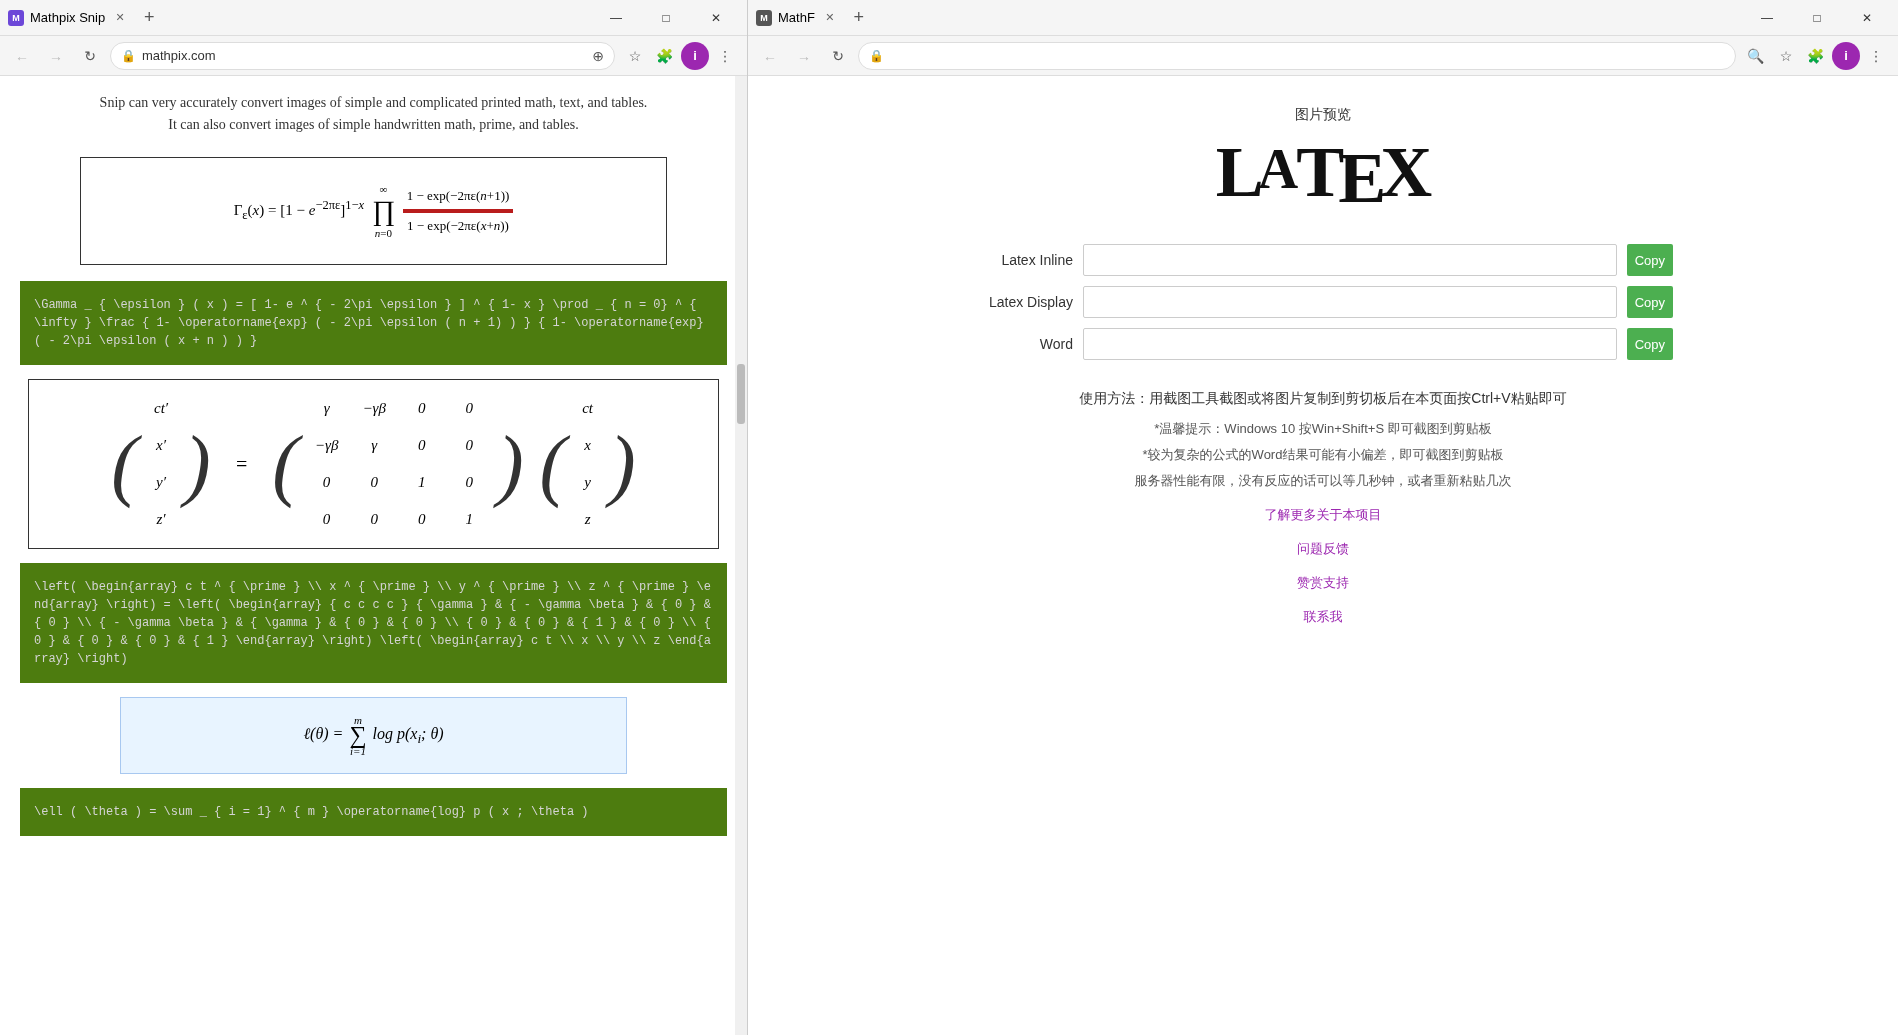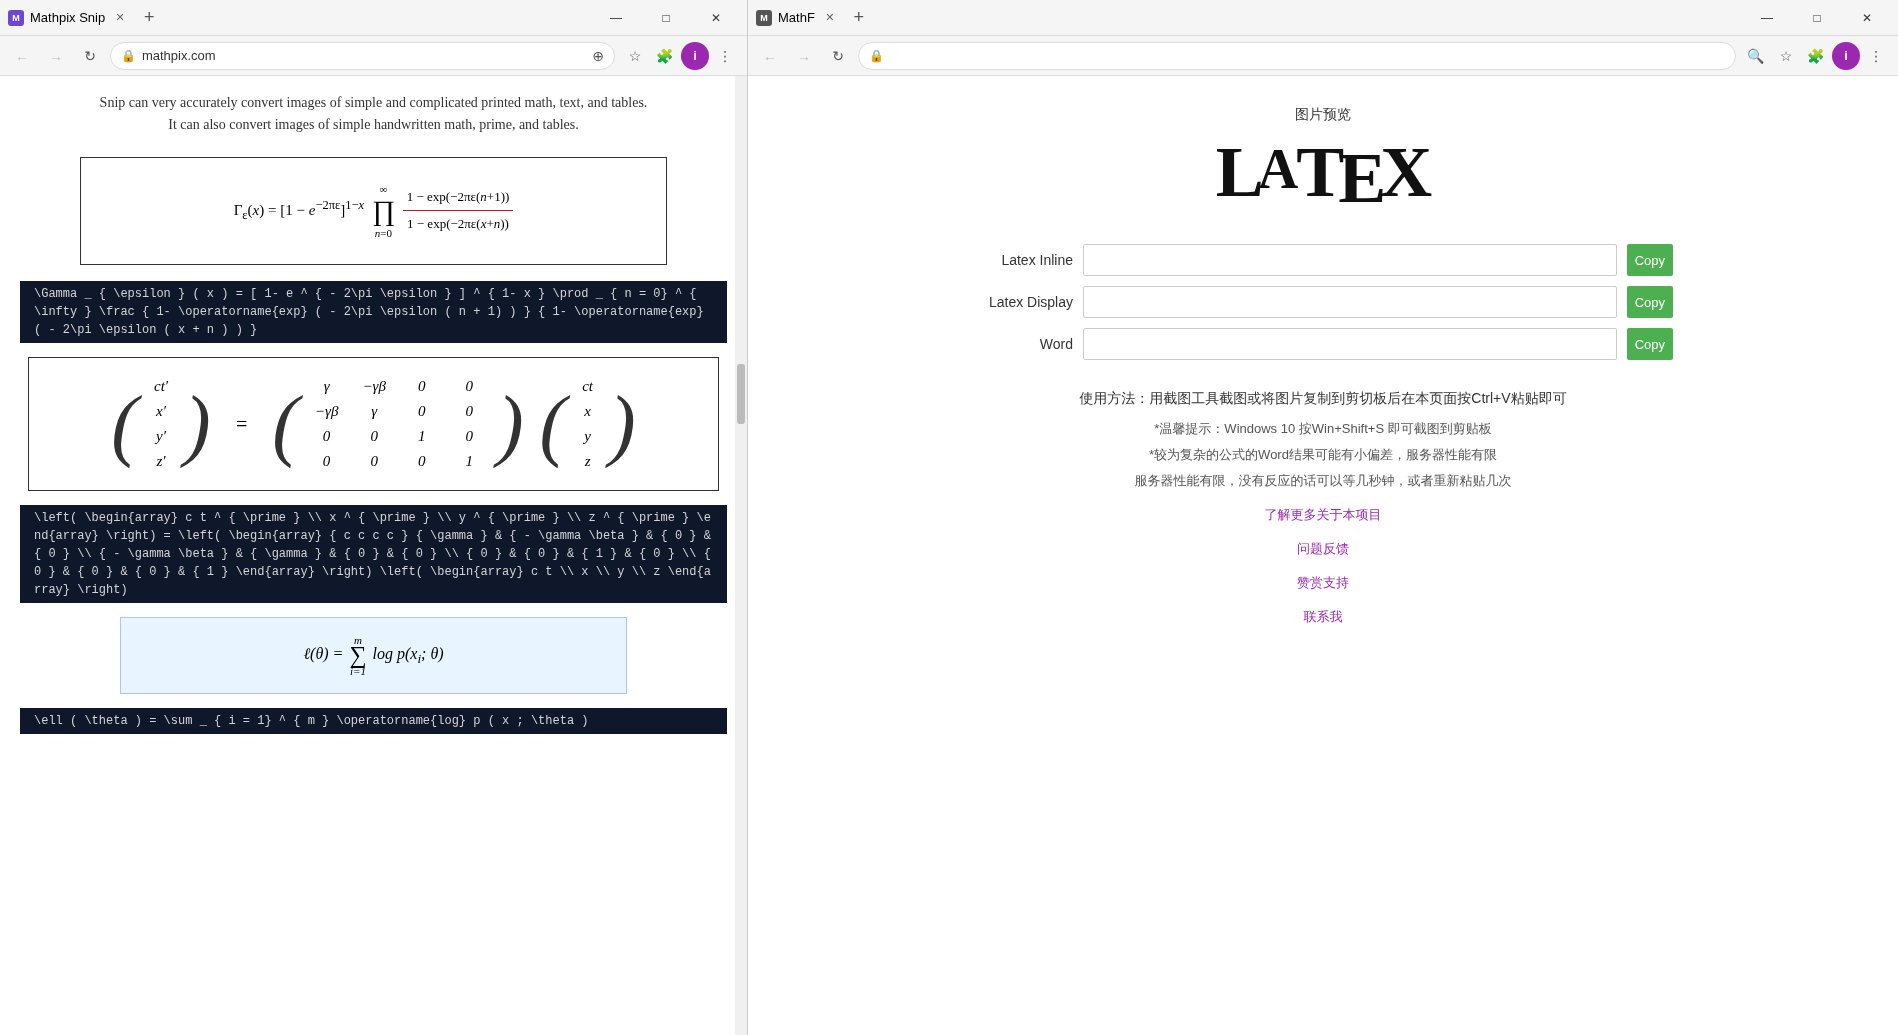--- a/index.html
+++ b/index.html
@@ -179,25 +179,25 @@
     .formula-box {
       border: 1px solid #333;
       padding: 20px;
       text-align: center;
       margin: 0 60px 16px;
       font-size: 16px;
       font-family: 'Times New Roman', serif;
     }
 
     .code-block {
-      background: #0f172a;
+      background: #4d7c0f;
       color: #d4d4d4;
       font-family: 'Courier New', monospace;
       font-size: 12px;
-      padding: 4px 14px;
+      padding: 15px 14px;
       margin-bottom: 14px;
       line-height: 1.5;
       white-space: pre-wrap;
       word-break: break-all;
     }
 
     .matrix-box {
       border: 1px solid #333;
       padding: 20px;
       margin: 0 8px 14px;
@@ -212,21 +212,21 @@
       font-style: italic;
     }
     .matrix-paren {
       font-size: 80px;
       font-weight: 100;
       line-height: 1;
       color: #333;
     }
     .matrix-grid {
       display: grid;
-      gap: 8px 24px;
+      gap: 20px 24px;
       text-align: center;
     }
     .matrix-grid-4x1 { grid-template-columns: 1fr; }
     .matrix-grid-4x4 { grid-template-columns: repeat(4, 1fr); }
 
     .handwritten-box {
       border: 1px solid #a8c8f0;
       background: #e8f4ff;
       padding: 16px;
       margin: 0 100px 14px;
@@ -399,21 +399,21 @@
 
       <div class="formula-box">
         <div style="font-family:'Times New Roman',serif;font-size:15px;line-height:2;">
           Γ<sub>ε</sub>(<i>x</i>) = [1 − <i>e</i><sup>−2πε</sup>]<sup>1−<i>x</i></sup>
           <span style="display:inline-flex;flex-direction:column;align-items:center;vertical-align:middle;margin:0 4px;font-size:12px;">
             <span style="font-size:11px;">∞</span>
             <span style="font-size:28px;line-height:0.8;">∏</span>
             <span style="font-size:11px;"><i>n</i>=0</span>
           </span>
           <span style="display:inline-flex;flex-direction:column;align-items:center;vertical-align:middle;font-size:13px;">
-            <span style="border-bottom:1px solid #b91c1c;padding:0 4px;">1 − exp(−2πε(<i>n</i>+1))</span>
+            <span style="border-bottom:4px solid #b91c1c;padding:0 4px;">1 − exp(−2πε(<i>n</i>+1))</span>
             <span style="padding:0 4px;">1 − exp(−2πε(<i>x</i>+<i>n</i>))</span>
           </span>
         </div>
       </div>
 
       <div class="code-block">\Gamma _ { \epsilon } ( x ) = [ 1- e ^ { - 2\pi \epsilon } ] ^ { 1- x } \prod _ { n = 0} ^ { \infty } \frac { 1- \operatorname{exp} ( - 2\pi \epsilon ( n + 1) ) } { 1- \operatorname{exp} ( - 2\pi \epsilon ( x + n ) ) }</div>
 
       <div class="matrix-box">
         <div class="matrix-content">
 
@@ -540,21 +540,21 @@
         <div class="form-row">
           <label class="form-label">Word</label>
           <input class="form-input" type="text" placeholder="" style="">
           <button class="copy-btn">Copy</button>
         </div>
       </div>
 
       <div class="usage-section">
         <div class="usage-main">使用方法：用截图工具截图或将图片复制到剪切板后在本页面按Ctrl+V粘贴即可</div>
         <div class="usage-tip">*温馨提示：Windows 10 按Win+Shift+S 即可截图到剪贴板</div>
-        <div class="usage-tip">*较为复杂的公式的Word结果可能有小偏差，服务器性能有限</div>
+        <div class="usage-tip">*较为复杂的公式的Word结果可能有小偏差，即可截图到剪贴板</div>
         <div class="usage-tip">服务器性能有限，没有反应的话可以等几秒钟，或者重新粘贴几次</div>
 
         <div class="link-section">
           <a class="page-link">了解更多关于本项目</a>
           <a class="page-link">问题反馈</a>
           <a class="page-link">赞赏支持</a>
           <a class="page-link">联系我</a>
         </div>
       </div>
     </div>

